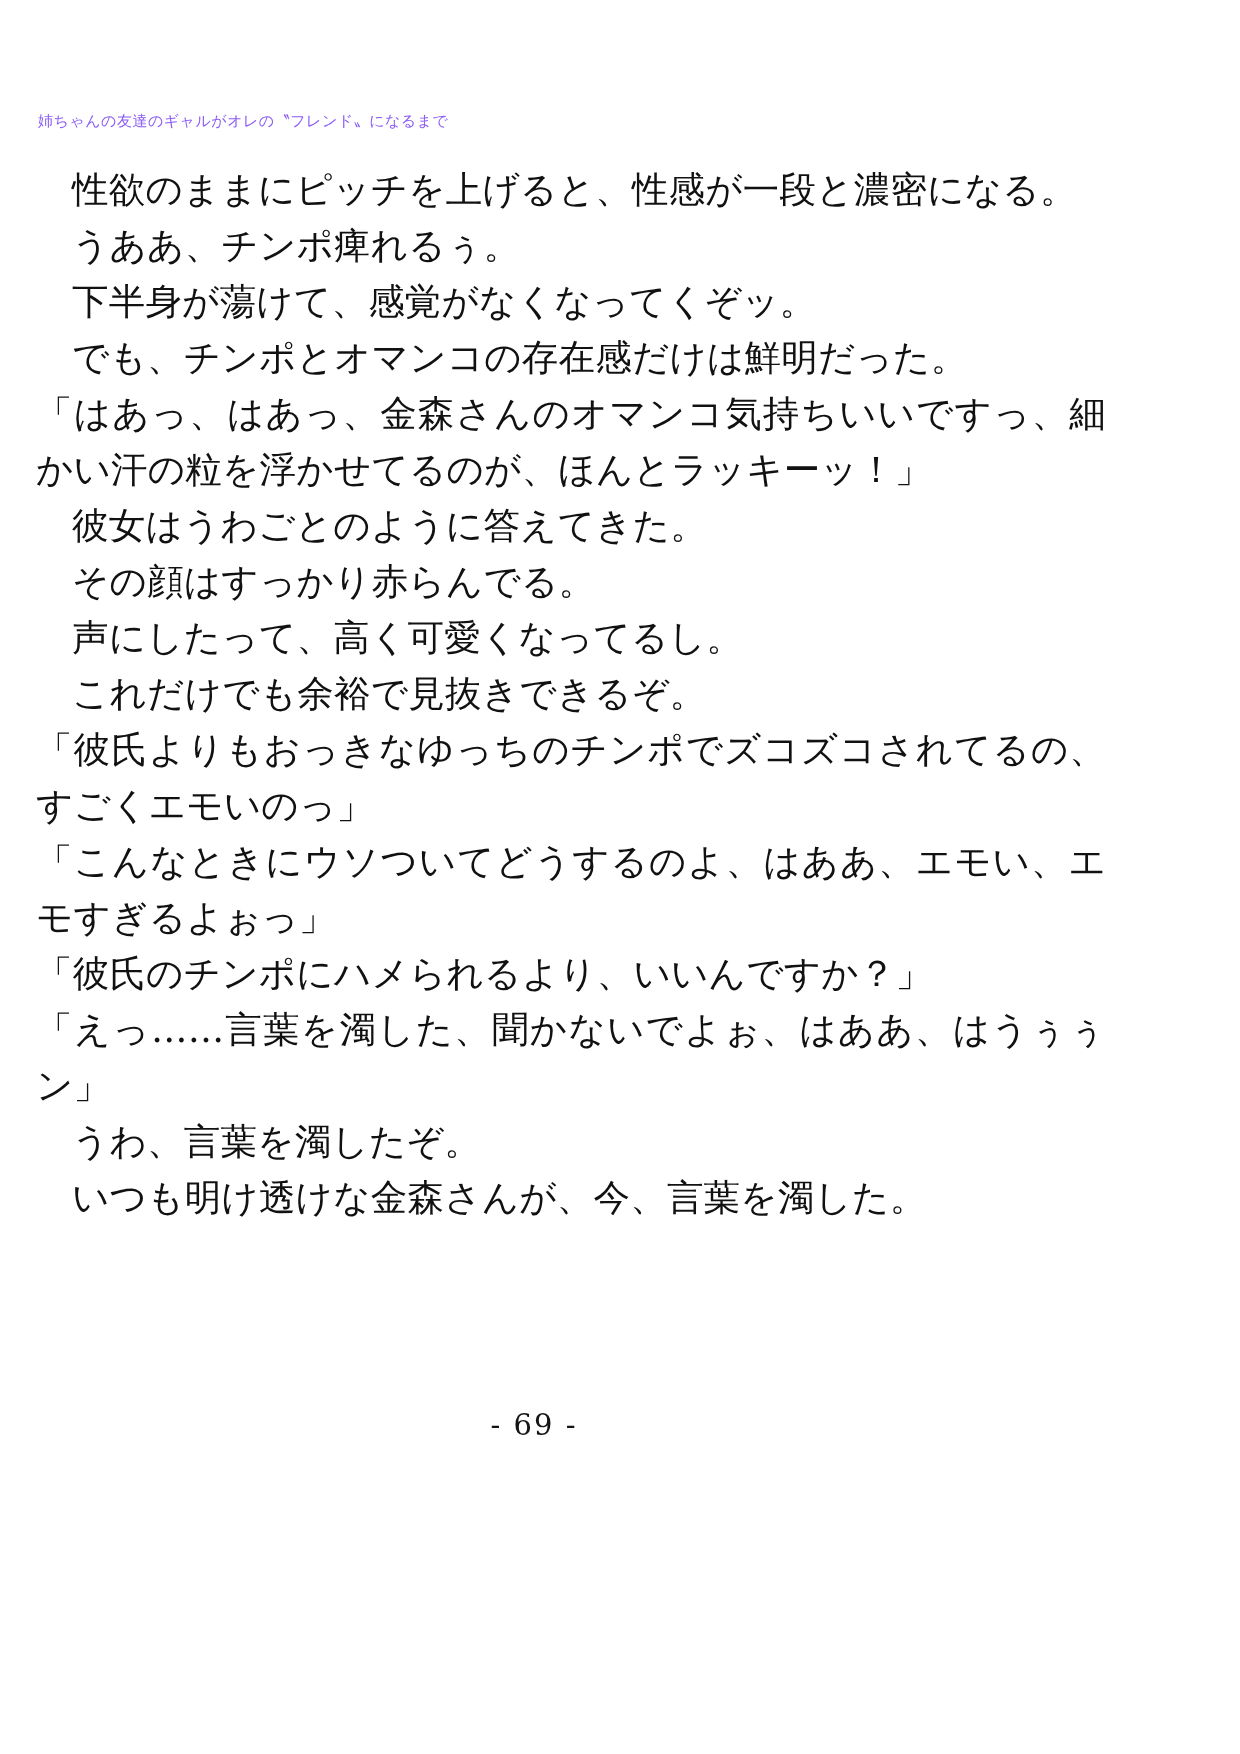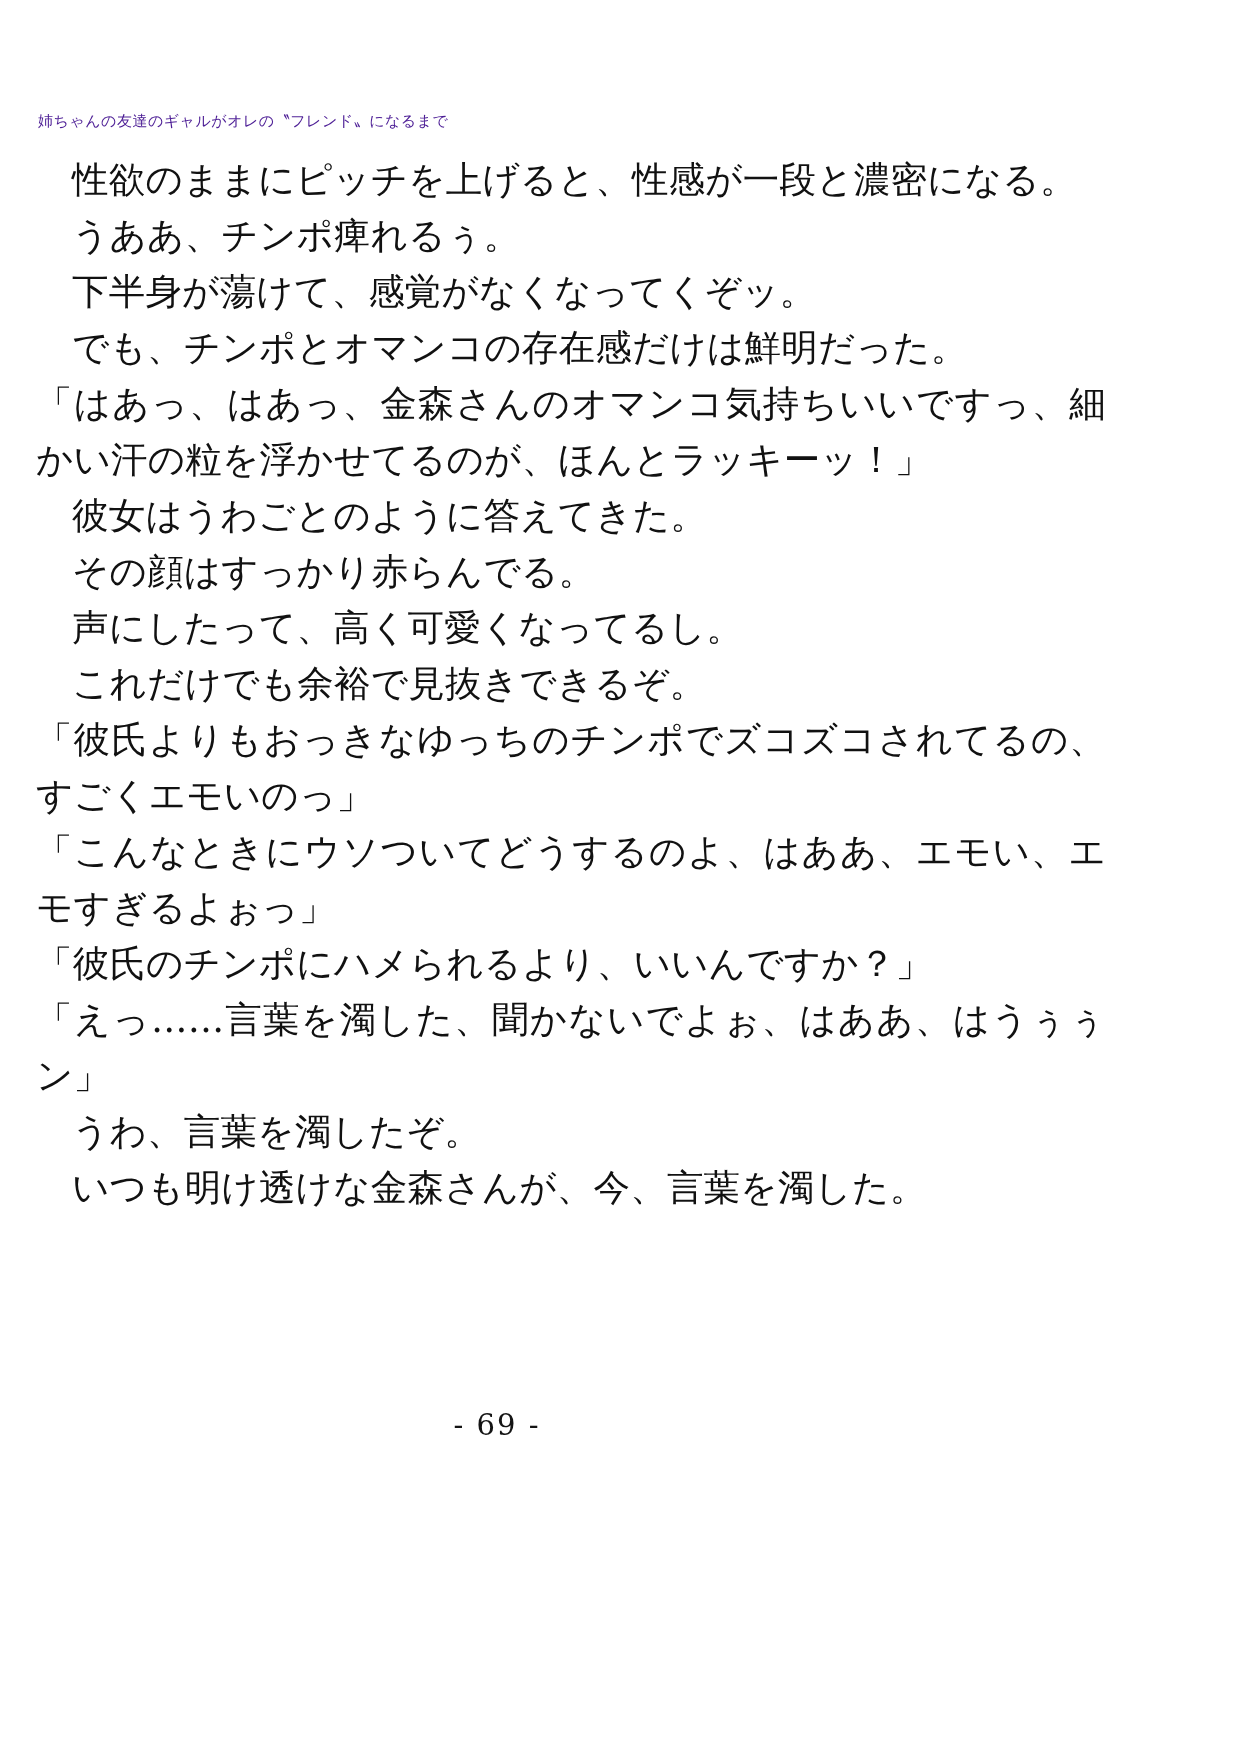--- a/index.html
+++ b/index.html
@@ -22,28 +22,28 @@
     width: 1240px;
     height: 1754px;
     box-sizing: border-box;
   }
   .running-head {
     position: absolute;
     left: 38px;
     top: 112px;
     font-size: 15px;
     letter-spacing: 0.5px;
-    color: #4c1d95;
+    color: #8b5cf6;
     white-space: nowrap;
     font-family: "DejaVu Serif", "Liberation Serif", serif;
   }
   .body-text {
     position: absolute;
     left: 36px;
-    top: 152px;
+    top: 162px;
     width: 1070px;
     font-size: 36.5px;
     line-height: 56px;
     color: #111111;
     letter-spacing: 0.2px;
     font-family: "DejaVu Serif", "Liberation Serif", serif;
   }
   .body-text p {
     margin: 0;
     text-align: justify;
@@ -55,20 +55,21 @@
   .page-number {
     position: absolute;
     left: 0;
     top: 1408px;
     width: 994px;
     text-align: center;
     font-size: 29px;
     letter-spacing: 2px;
     color: #141414;
     font-family: "DejaVu Serif", "Liberation Serif", serif;
+    padding-left: 37px;
   }
 </style>
 </head>
 <body>
 
 <div class="page">
 
   <div class="running-head">姉ちゃんの友達のギャルがオレの〝フレンド〟になるまで</div>
 
   <div class="body-text">

